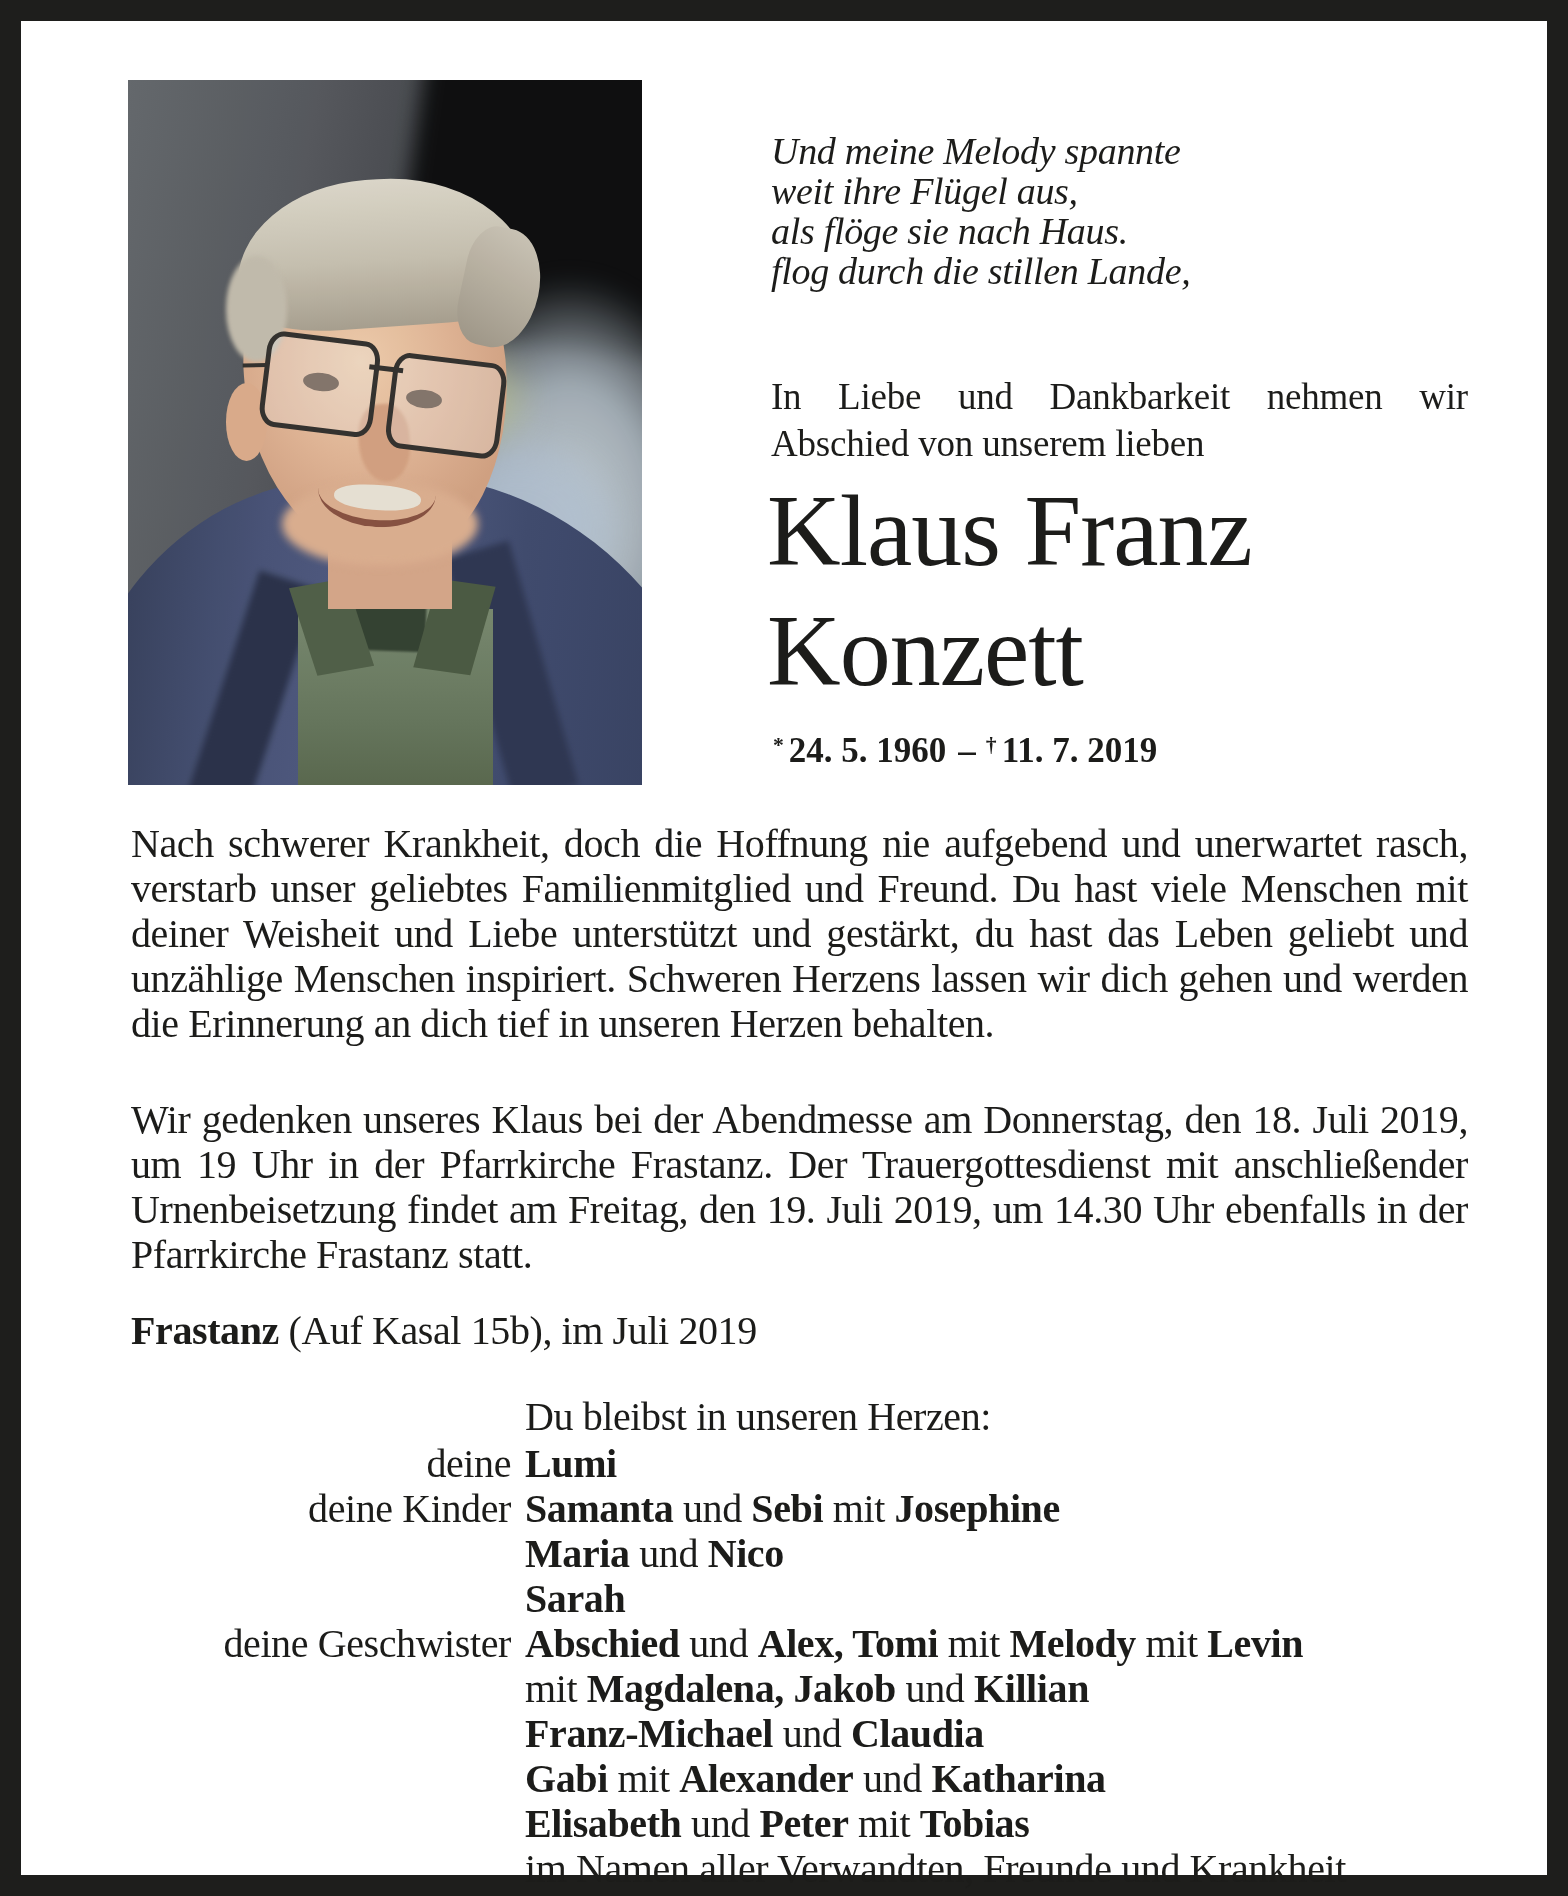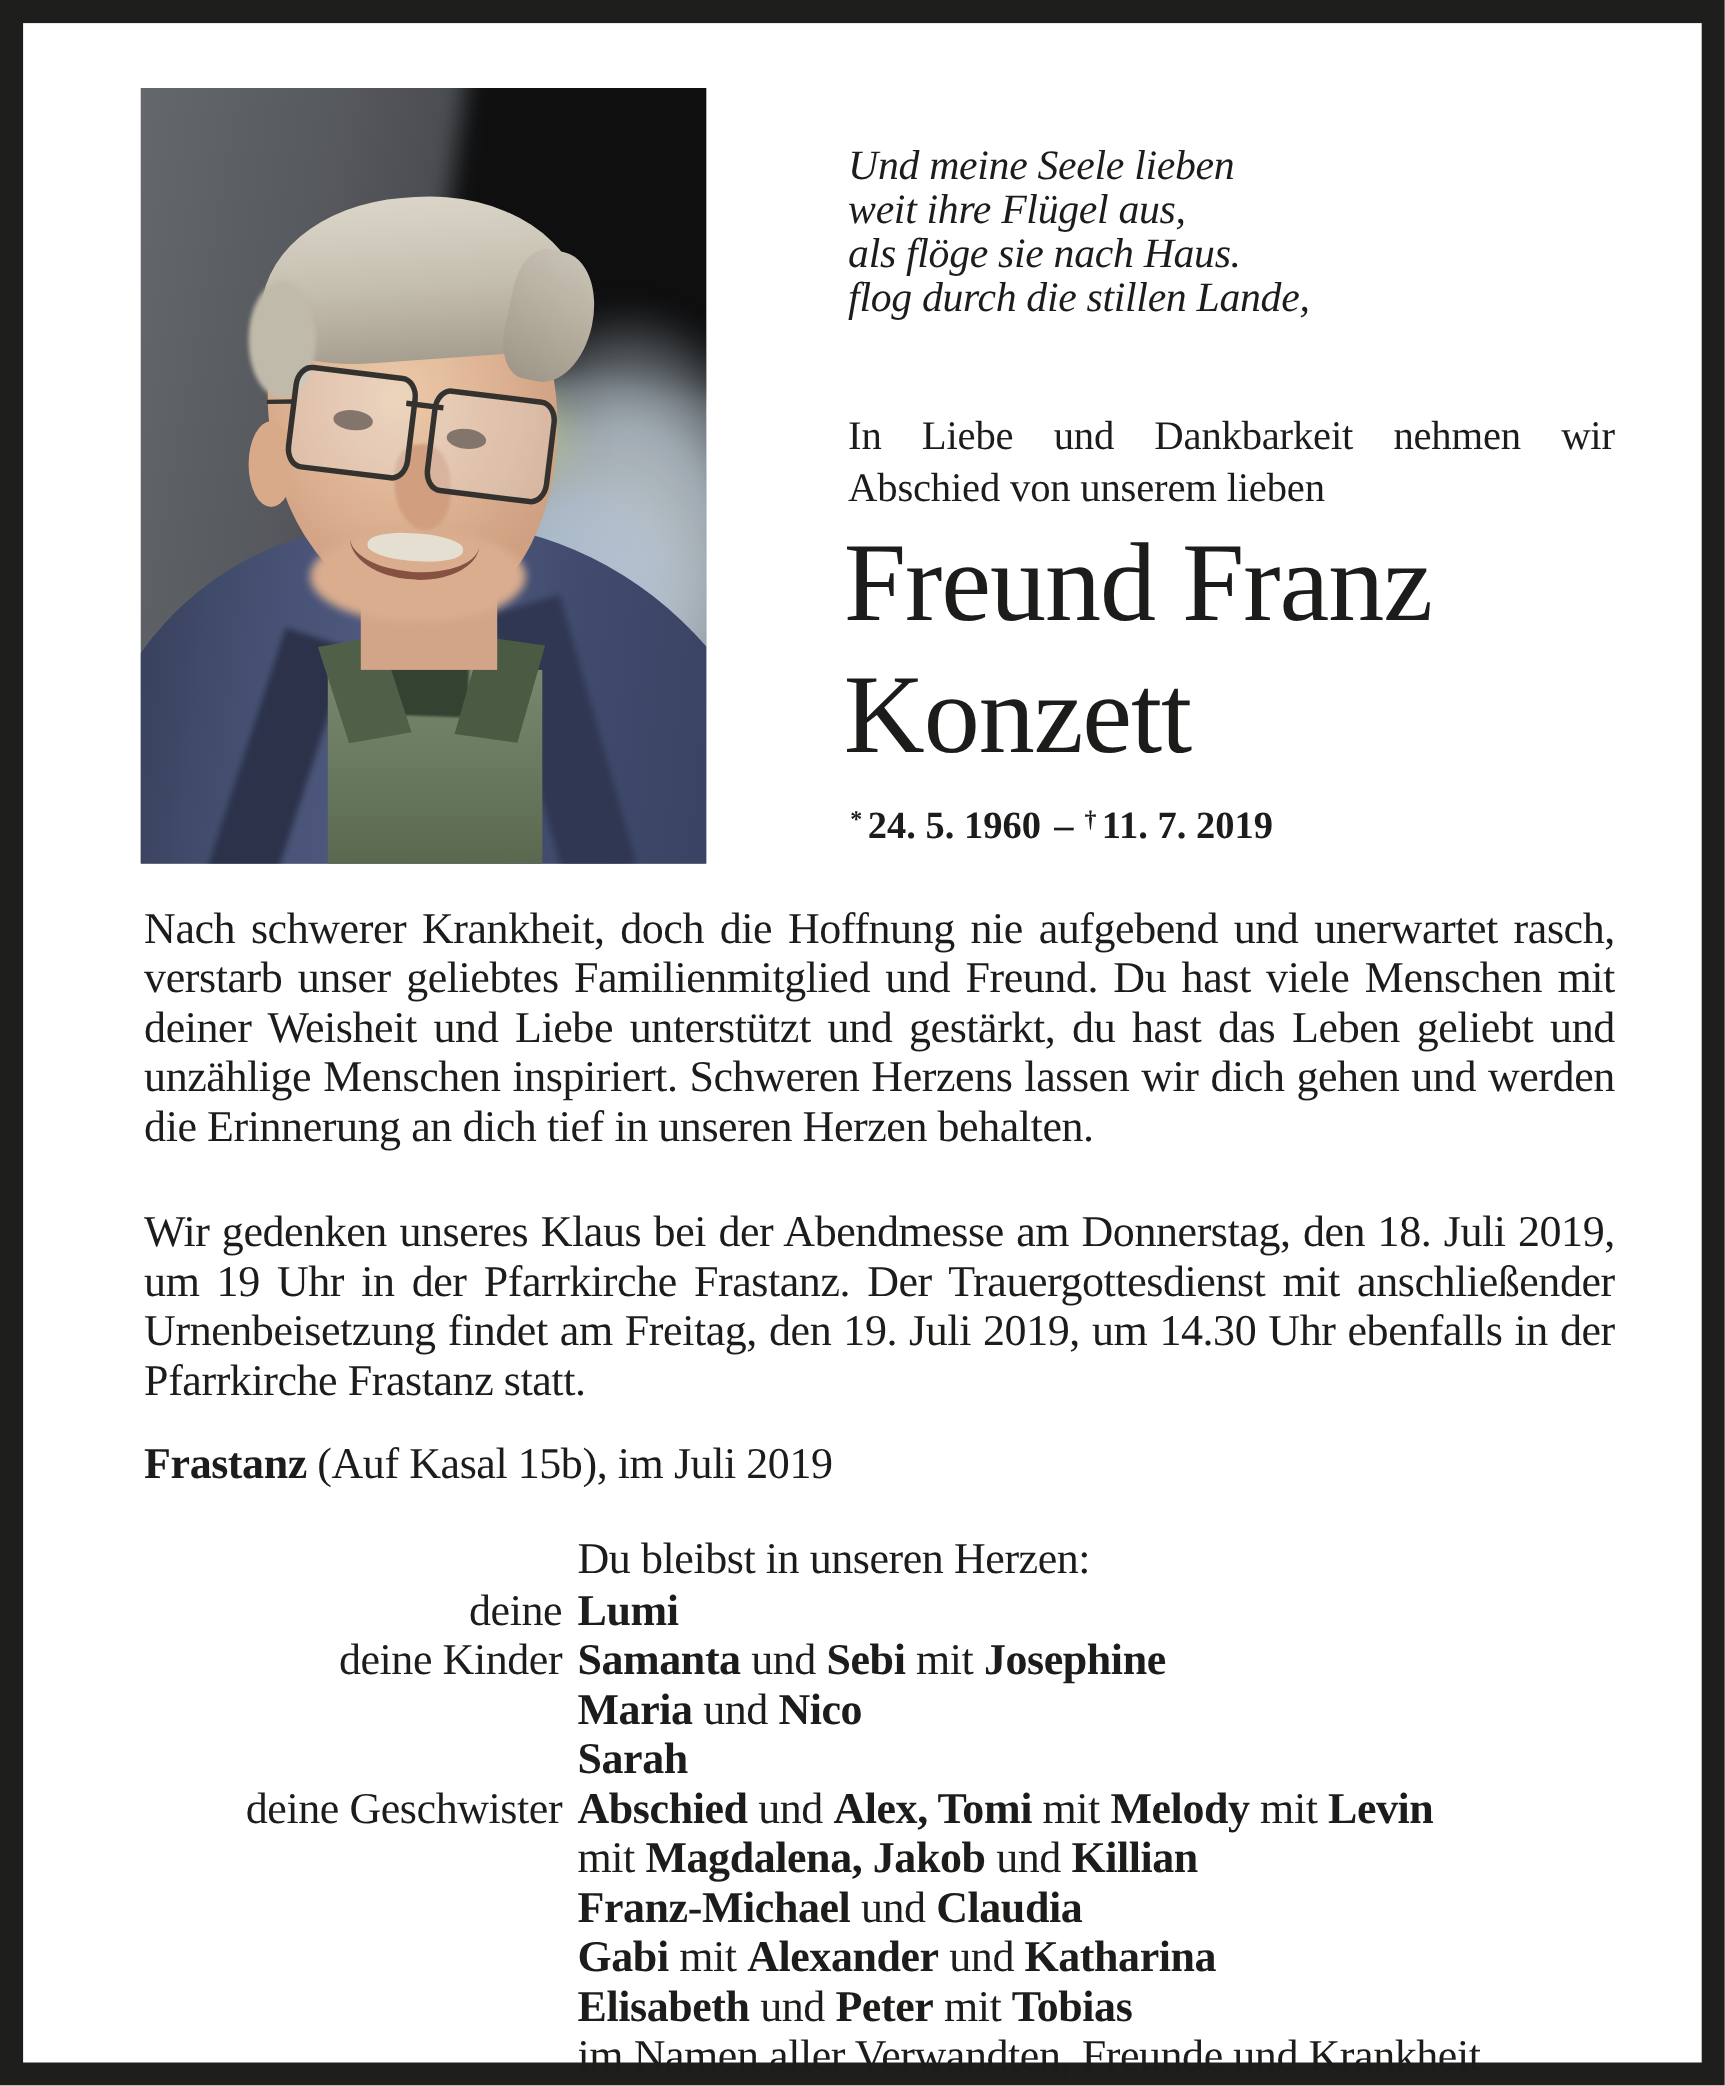--- a/index.html
+++ b/index.html
@@ -100,30 +100,30 @@
       <div class="ph-hair3"></div>
       <div class="ph-glasses">
         <div class="ph-lens-l"></div>
         <div class="ph-lens-r"></div>
         <div class="ph-bridge"></div>
         <div class="ph-arm-l"></div>
       </div>
     </div>
 
     <div class="poem">
-      <div>Und meine Seele lieben</div>
+      <div>Und meine Melody spannte</div>
       <div>weit ihre Flügel aus,</div>
       <div>als flöge sie nach Haus.</div>
       <div>flog durch die stillen Lande,</div>
     </div>
 
     <p class="intro">In Liebe und Dankbarkeit nehmen wir Abschied von unserem lieben</p>
 
     <div class="name">
-      <div>Freund Franz</div>
+      <div>Klaus Franz</div>
       <div>Konzett</div>
     </div>
 
     <div class="dates">
       <span class="sym">*</span><span>24. 5. 1960</span><span class="sep">–</span><span class="sym">†</span><span>11. 7. 2019</span>
     </div>
 
     <p class="body-par para1">Nach schwerer Krankheit, doch die Hoffnung nie aufgebend und unerwartet rasch, verstarb unser geliebtes Familienmitglied und Freund. Du hast viele Menschen mit deiner Weisheit und Liebe unterstützt und gestärkt, du hast das Leben geliebt und unzählige Menschen inspiriert. Schweren Herzens lassen wir dich gehen und werden die Erinnerung an dich tief in unseren Herzen behalten.</p>
     <p class="body-par para2">Wir gedenken unseres Klaus bei der Abendmesse am Donnerstag, den 18. Juli 2019, um 19 Uhr in der Pfarrkirche Frastanz. Der Trauergottesdienst mit anschließender Urnenbeisetzung findet am Freitag, den 19. Juli 2019, um 14.30 Uhr ebenfalls in der Pfarrkirche Frastanz statt.</p>
 

